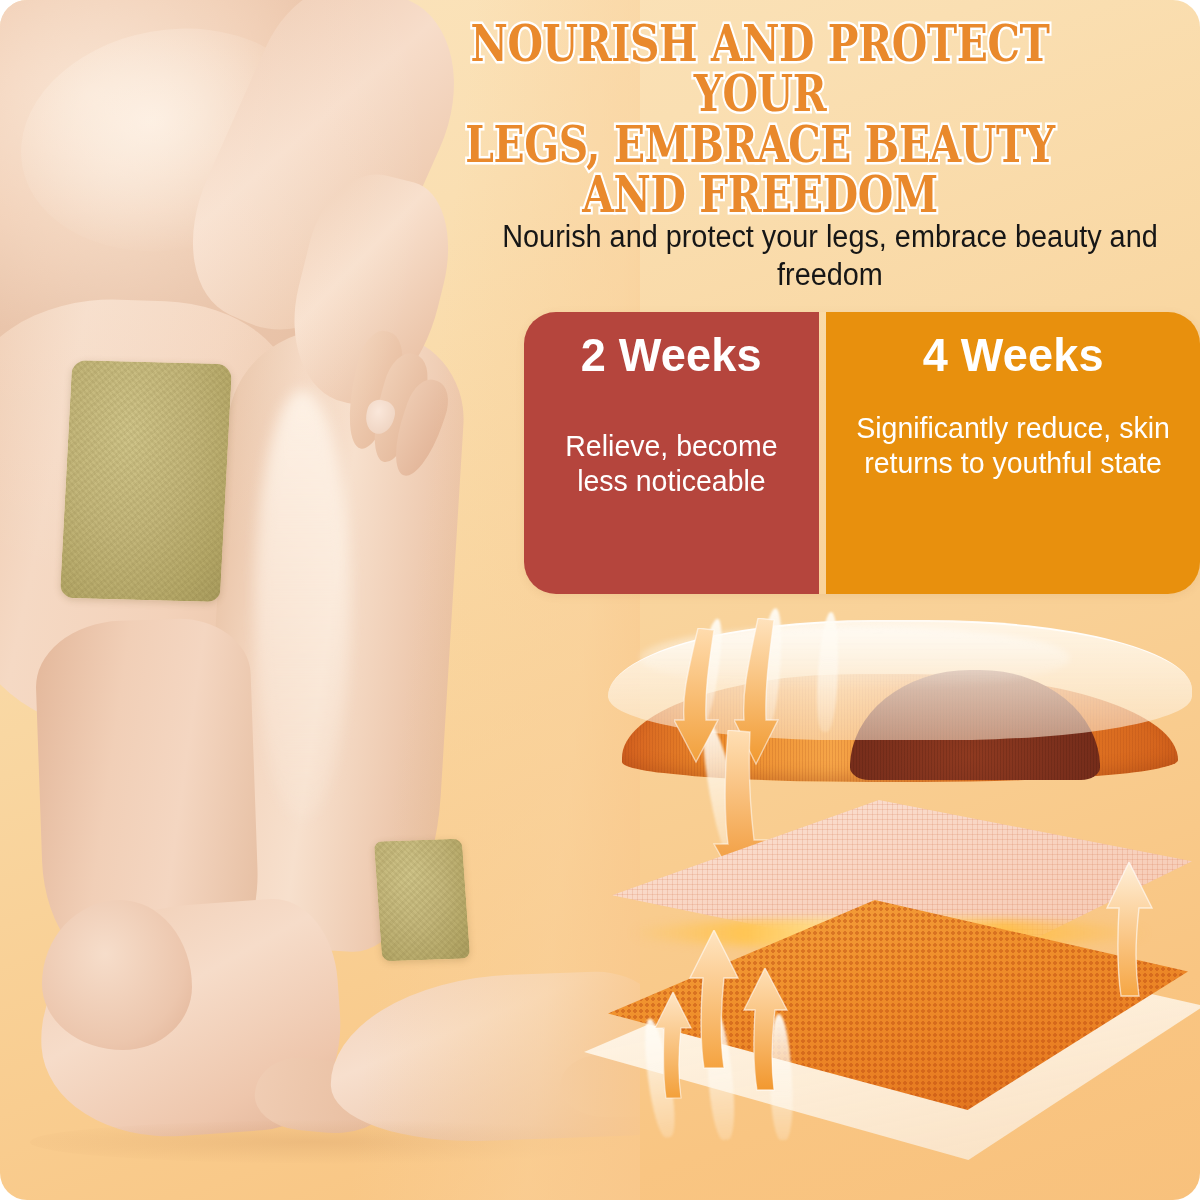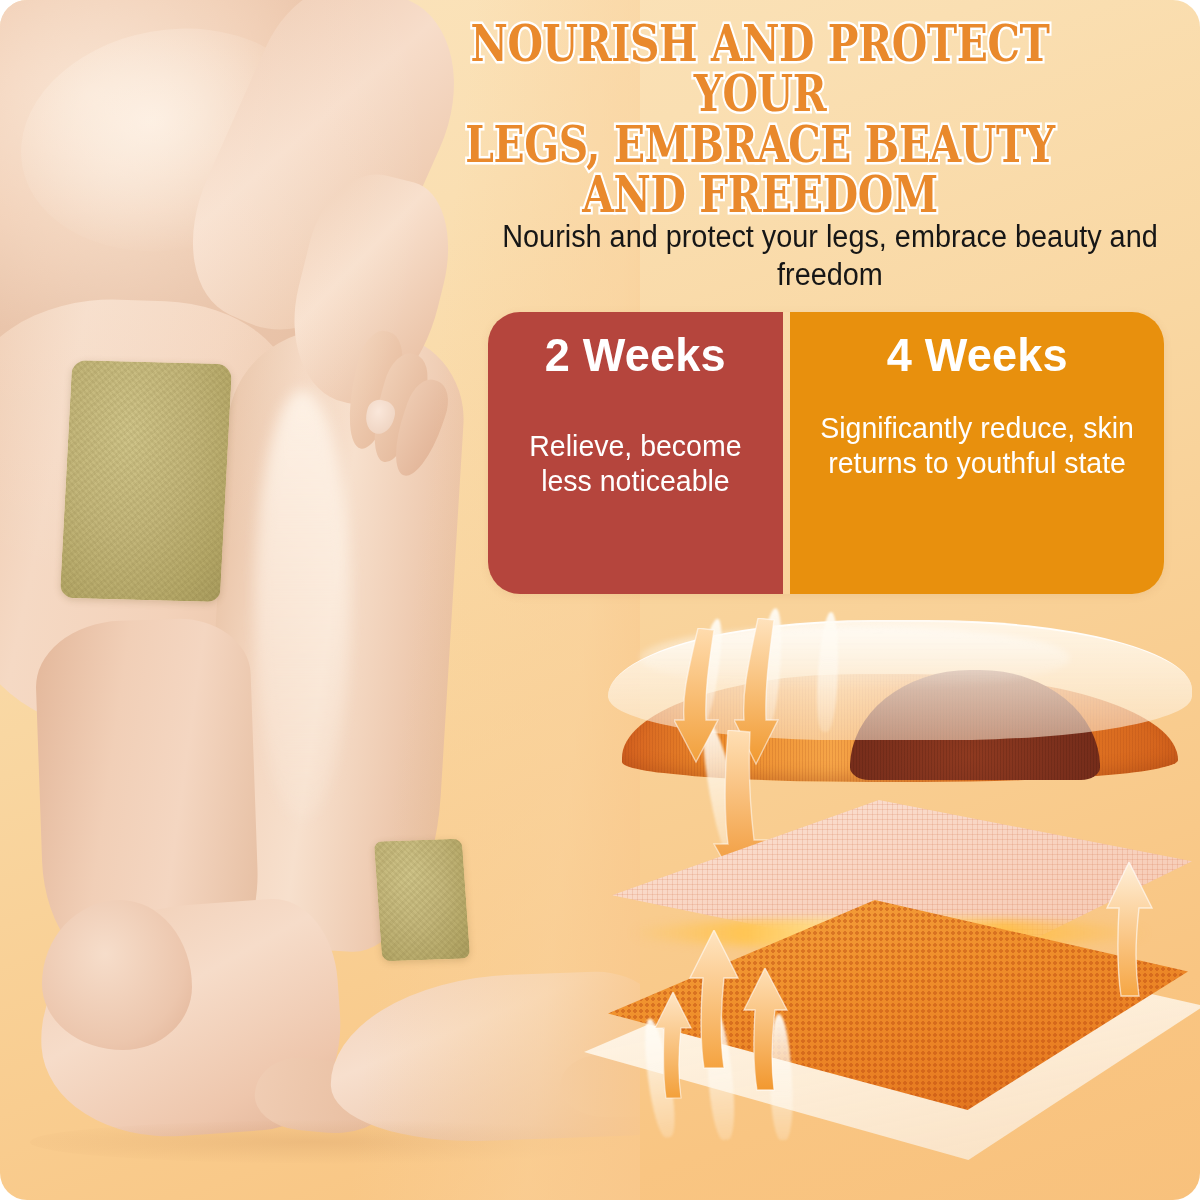--- a/index.html
+++ b/index.html
@@ -228,21 +228,21 @@
     font-size:31px;
     line-height:1.23;
     color:#161616;
     transform:scaleX(0.93);
     transform-origin:center top;
   }
 
   
   #result-card {
     position:absolute;
-    left:488px; top:312px;
+    left:524px; top:312px;
     width:676px; height:282px;
     border-radius:32px;
     overflow:hidden;
     display:flex;
     box-shadow:0 2px 8px rgba(150,100,50,.10);
   }
   .result-col {
     display:flex;
     flex-direction:column;
     align-items:center;

